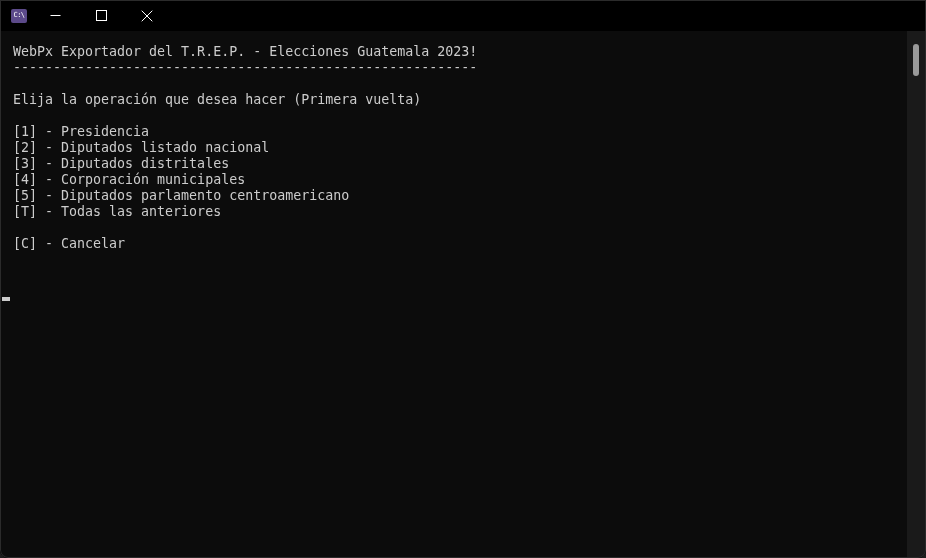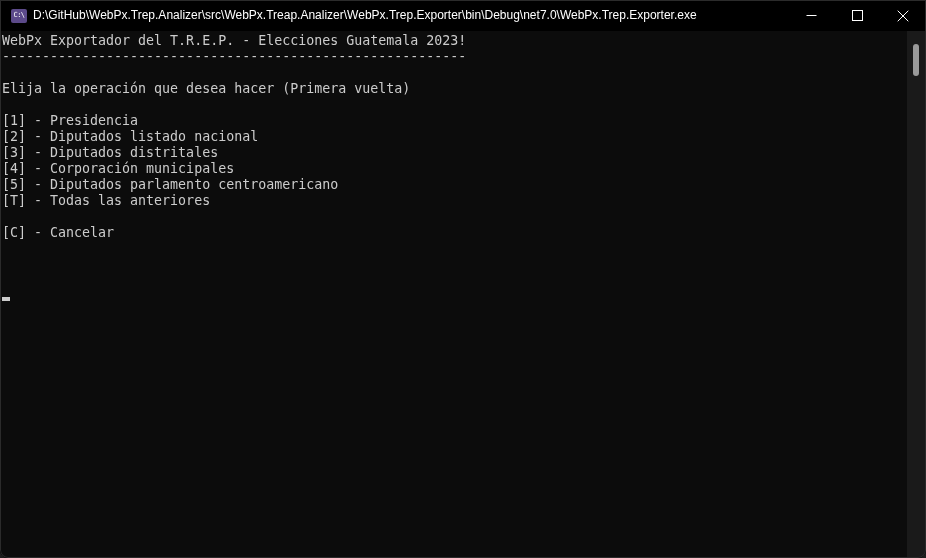--- a/index.html
+++ b/index.html
@@ -91,21 +91,21 @@
     top: 31px;
     width: 907px;
     height: 527px;
     background: #0c0c0c;
     overflow: hidden;
   }
   .console-text {
     position: absolute;
     left: 2px;
     top: 2px;
-    margin: 0;
+    margin: 11px;
     font-family: "DejaVu Sans Mono", monospace;
     font-size: 13.3px;
     line-height: 16px;
     color: #cccccc;
     white-space: pre;
     letter-spacing: 0px;
   }
   .cursor {
     position: absolute;
     left: 2px;
@@ -149,21 +149,20 @@
 <body>
 
 <div class="window">
 
   <div class="titlebar">
 
     <div class="app-icon">
       <span>C:\</span>
     </div>
 
-    <div class="title-text">D:\GitHub\WebPx.Trep.Analizer\src\WebPx.Treap.Analizer\WebPx.Trep.Exporter\bin\Debug\net7.0\WebPx.Trep.Exporter.exe</div>
 
     <div class="winbuttons">
 
       <div class="winbtn">
         <svg width="11" height="11" viewBox="0 0 11 11">
           <line x1="0.5" y1="5.5" x2="10.5" y2="5.5" stroke="#ffffff" stroke-width="1"></line>
         </svg>
       </div>
 
       <div class="winbtn">

